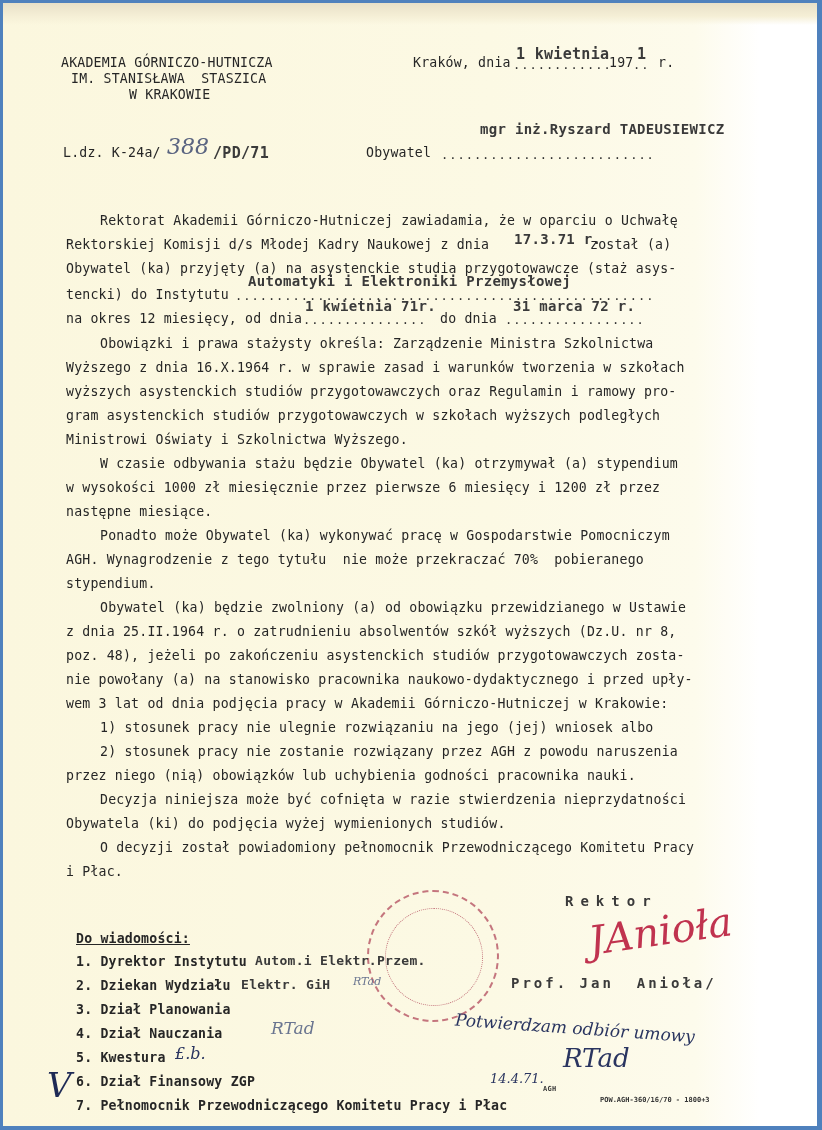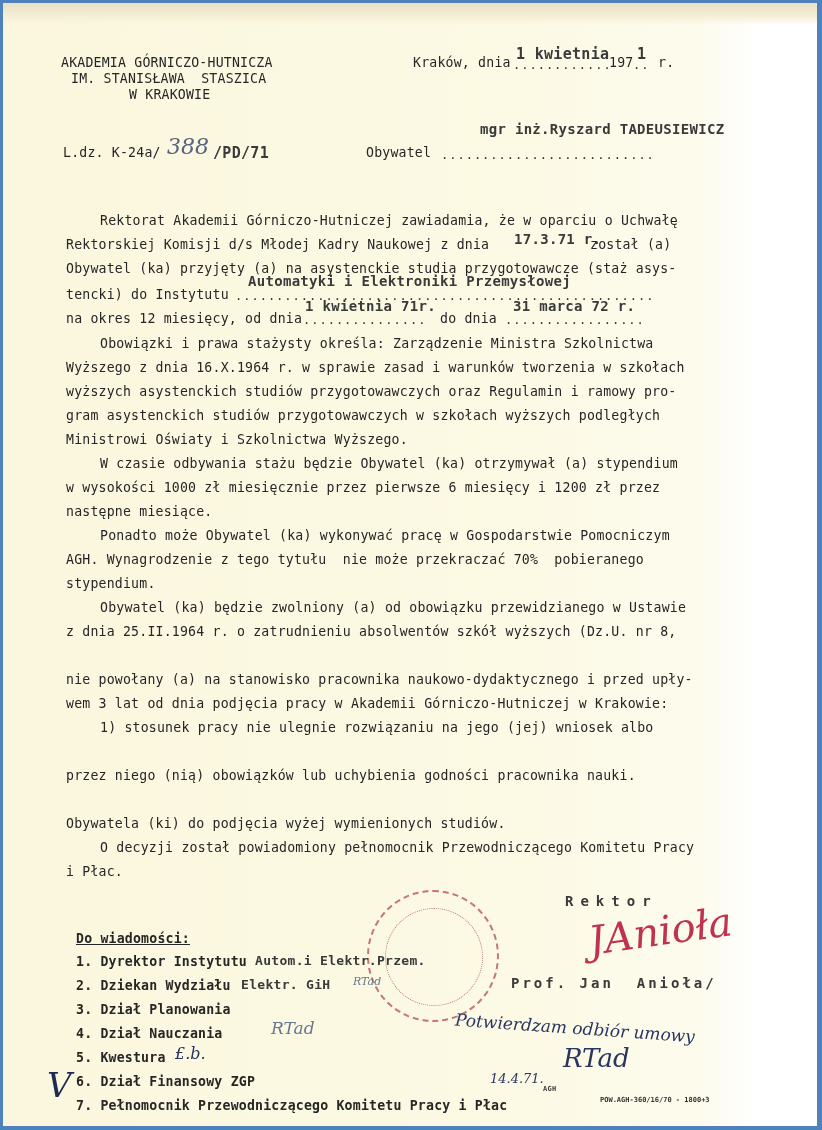--- a/index.html
+++ b/index.html
@@ -84,25 +84,28 @@
   <div class="t" style="left:97px; top:453px;">W czasie odbywania stażu będzie Obywatel (ka) otrzymywał (a) stypendium</div>
   <div class="t" style="left:63px; top:477px;">w wysokości 1000 zł miesięcznie przez pierwsze 6 miesięcy i 1200 zł przez</div>
   <div class="t" style="left:63px; top:501px;">następne miesiące.</div>
 
   <div class="t" style="left:97px; top:525px;">Ponadto może Obywatel (ka) wykonywać pracę w Gospodarstwie Pomocniczym</div>
   <div class="t" style="left:63px; top:549px;">AGH. Wynagrodzenie z tego tytułu  nie może przekraczać 70%  pobieranego</div>
   <div class="t" style="left:63px; top:573px;">stypendium.</div>
 
   <div class="t" style="left:97px; top:597px;">Obywatel (ka) będzie zwolniony (a) od obowiązku przewidzianego w Ustawie</div>
   <div class="t" style="left:63px; top:621px;">z dnia 25.II.1964 r. o zatrudnieniu absolwentów szkół wyższych (Dz.U. nr 8,</div>
+  <div class="t" style="left:63px; top:645px;">poz. 48), jeżeli po zakończeniu asystenckich studiów przygotowawczych zosta-</div>
   <div class="t" style="left:63px; top:669px;">nie powołany (a) na stanowisko pracownika naukowo-dydaktycznego i przed upły-</div>
   <div class="t" style="left:63px; top:693px;">wem 3 lat od dnia podjęcia pracy w Akademii Górniczo-Hutniczej w Krakowie:</div>
   <div class="t" style="left:97px; top:717px;">1) stosunek pracy nie ulegnie rozwiązaniu na jego (jej) wniosek albo</div>
+  <div class="t" style="left:97px; top:741px;">2) stosunek pracy nie zostanie rozwiązany przez AGH z powodu naruszenia</div>
   <div class="t" style="left:63px; top:765px;">przez niego (nią) obowiązków lub uchybienia godności pracownika nauki.</div>
 
+  <div class="t" style="left:97px; top:789px;">Decyzja niniejsza może być cofnięta w razie stwierdzenia nieprzydatności</div>
   <div class="t" style="left:63px; top:813px;">Obywatela (ki) do podjęcia wyżej wymienionych studiów.</div>
 
   <div class="t" style="left:97px; top:837px;">O decyzji został powiadomiony pełnomocnik Przewodniczącego Komitetu Pracy</div>
   <div class="t" style="left:63px; top:861px;">i Płac.</div>
 
   <div class="stamp"></div>
 
   <div class="rektor">Rektor</div>
   <div class="hand" style="left:585px; top:905px; font-size:40px; color:#c0334f; transform:rotate(-8deg);">JAnioła</div>
   <div class="prof">Prof. Jan  Anioła/</div>

